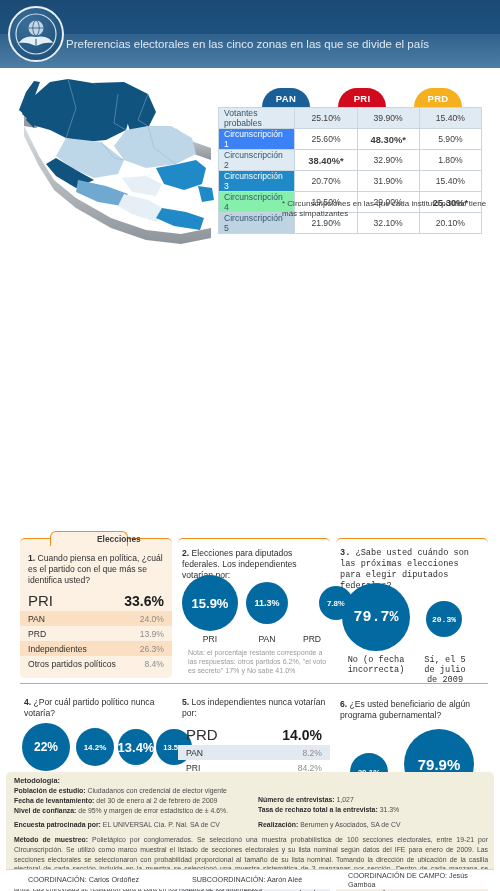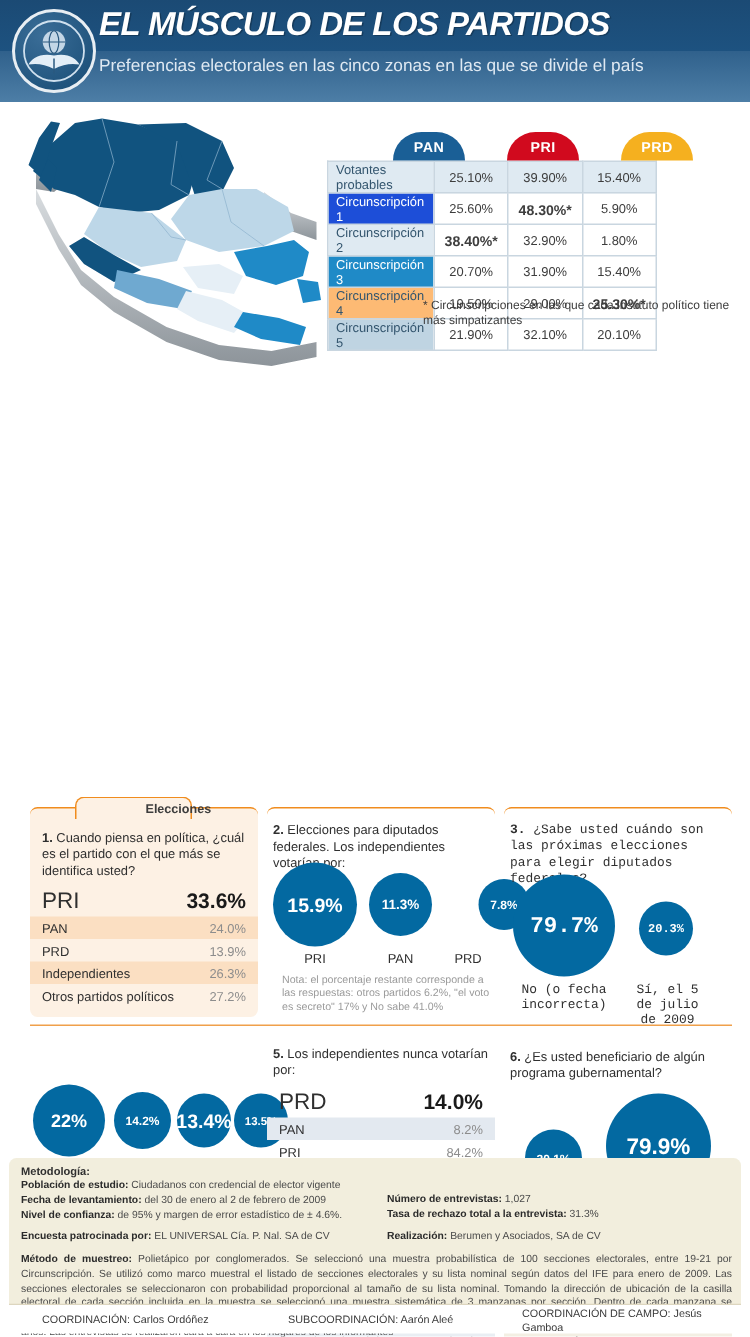--- a/index.html
+++ b/index.html
@@ -35,29 +35,29 @@
 
   
   .tablewrap { position:absolute; left:218px; top:20px; width:276px; }
   .badges { position:relative; height:19px; }
   .badge { position:absolute; width:48px; height:19px; border-radius:24px 24px 0 0;
       color:#fff; font-size:9.5px; font-weight:bold; text-align:center; line-height:21px; letter-spacing:.3px;}
   .badge.pan { left:44px; background:#1a5f96; }
   .badge.pri { left:120px; background:#d10a1e; }
   .badge.prd { left:196px; background:#f5b01f; }
 
-  table.main { border-collapse:collapse; width:220px; font-size:8.6px;padding-left:32px; }
+  table.main { border-collapse:collapse; width:264px; font-size:8.6px;padding-left:32px; }
   table.main td { height:16px; padding:0 5px; border:0.5px solid #c9d6e0; }
   table.main td.lab { width:78px; color:#33556e; font-size:8.6px; }
   table.main td.val { width:66px; text-align:center; color:#3d3d3d; }
   tr.r0 td { background:#dfeaf2; }
-  tr.r1 td.lab { background:#1d4ed8; color:#fff; }
+  tr.r1 td.lab { background:#3b82f6; color:#fff; }
   tr.r2 td.lab { background:#dfeaf2; }
   tr.r3 td.lab { background:#1f8ac7; color:#fff; }
-  tr.r4 td.lab { background:#fdba74; }
+  tr.r4 td.lab { background:#86efac; }
   tr.r5 td.lab { background:#bfd4e2; }
   tr.r1 td.val, tr.r2 td.val, tr.r3 td.val, tr.r4 td.val, tr.r5 td.val { background:#fff; }
   td.bold { font-weight:bold; font-size:9.4px; }
   .tnote { position:absolute; left:282px; top:131px; width:212px; font-size:8px; color:#3d3d3d; line-height:1.25; }
 
   
   .grid { position:relative; width:500px; }
   .card { position:absolute; border-radius:5px; }
   .card.orange { background:#fdf1e4; }
   .tab { position:absolute; top:-1px; height:15px; border-radius:6px 6px 0 0;
@@ -113,21 +113,20 @@
     <div class="logo">
       <svg width="42" height="42" viewBox="0 0 42 42">
         <circle cx="21" cy="21" r="20" fill="none" stroke="#cfe0ee" stroke-width="1.2"></circle>
         <circle cx="21" cy="15" r="7.5" fill="#cfe0ee" opacity="0.92"></circle>
         <ellipse cx="21" cy="15" rx="3.2" ry="7.5" fill="none" stroke="#2a587f" stroke-width="0.8"></ellipse>
         <path d="M13.5 15 H28.5" stroke="#2a587f" stroke-width="0.8"></path>
         <path d="M21 24 C12 22, 6 26, 4 30 C10 29, 15 30, 21 33 C27 30, 32 29, 38 30 C36 26, 30 22, 21 24 Z" fill="#e3eef7"></path>
         <path d="M21 26 L21 36" stroke="#2a587f" stroke-width="1"></path>
       </svg>
     </div>
-    <div class="title">EL MÚSCULO DE LOS PARTIDOS</div>
     <div class="subtitle">Preferencias electorales en las cinco zonas en las que se divide el país</div>
   </div>
 
   <div class="topzone">
 
     <div class="mapbox">
       <svg width="225" height="195" viewBox="0 0 225 195">
         <defs>
           <linearGradient id="sideg" x1="0" y1="0" x2="0" y2="1">
             <stop offset="0%" stop-color="#d9dde0"></stop>
@@ -239,21 +238,21 @@
         <div class="row">
           <span>PRD</span>
           <span class="pv">13.9%</span>
           </div>
         <div class="row alt">
           <span>Independientes</span>
           <span class="pv">26.3%</span>
           </div>
         <div class="row">
           <span>Otros partidos políticos</span>
-          <span class="pv">27.2%</span>
+          <span class="pv">8.4%</span>
           </div>
       </div>
     </div>
 
     <div class="card" style="left:178px; top:275px; width:152px; height:140px; border-top:1px solid #f08c1e;">
       <div class="qtext" style="position:absolute; left:4px; top:9px; width:148px;">
         <b>2.</b>
         <span>Elecciones para diputados federales. Los independientes votarían por:</span>
       </div>
       <div class="bubble" style="left:4px; top:36px; width:56px; height:56px; font-size:13px;">
@@ -282,20 +281,24 @@
       <div class="bubble" style="left:90px; top:62px; width:36px; height:36px; font-size:8px;">
         <span>20.3%</span>
         </div>
       <div class="blabel" style="left:2px; top:116px; width:76px;">No (o fecha incorrecta)</div>
       <div class="blabel" style="left:84px; top:116px; width:50px;">Sí, el 5 de julio de 2009</div>
     </div>
 
     <div class="hsep" style="left:20px; top:420px; width:468px;"></div>
 
     <div class="card" style="left:20px; top:426px; width:152px; height:142px;">
+      <div class="qtext" style="position:absolute; left:4px; top:8px; width:144px;">
+        <b>4.</b>
+        <span>¿Por cuál partido político nunca votaría?</span>
+      </div>
       <div class="bubble" style="left:2px; top:34px; width:48px; height:48px; font-size:12px;">
         <span>22%</span>
         </div>
       <div class="bubble" style="left:56px; top:39px; width:38px; height:38px; font-size:8px;">
         <span>14.2%</span>
         </div>
       <div class="bubble" style="left:98px; top:40px; width:36px; height:36px; font-size:13px;">
         <span>13.4%</span>
         </div>
       <div class="bubble" style="left:136px; top:40px; width:36px; height:36px; font-size:7.6px;">

